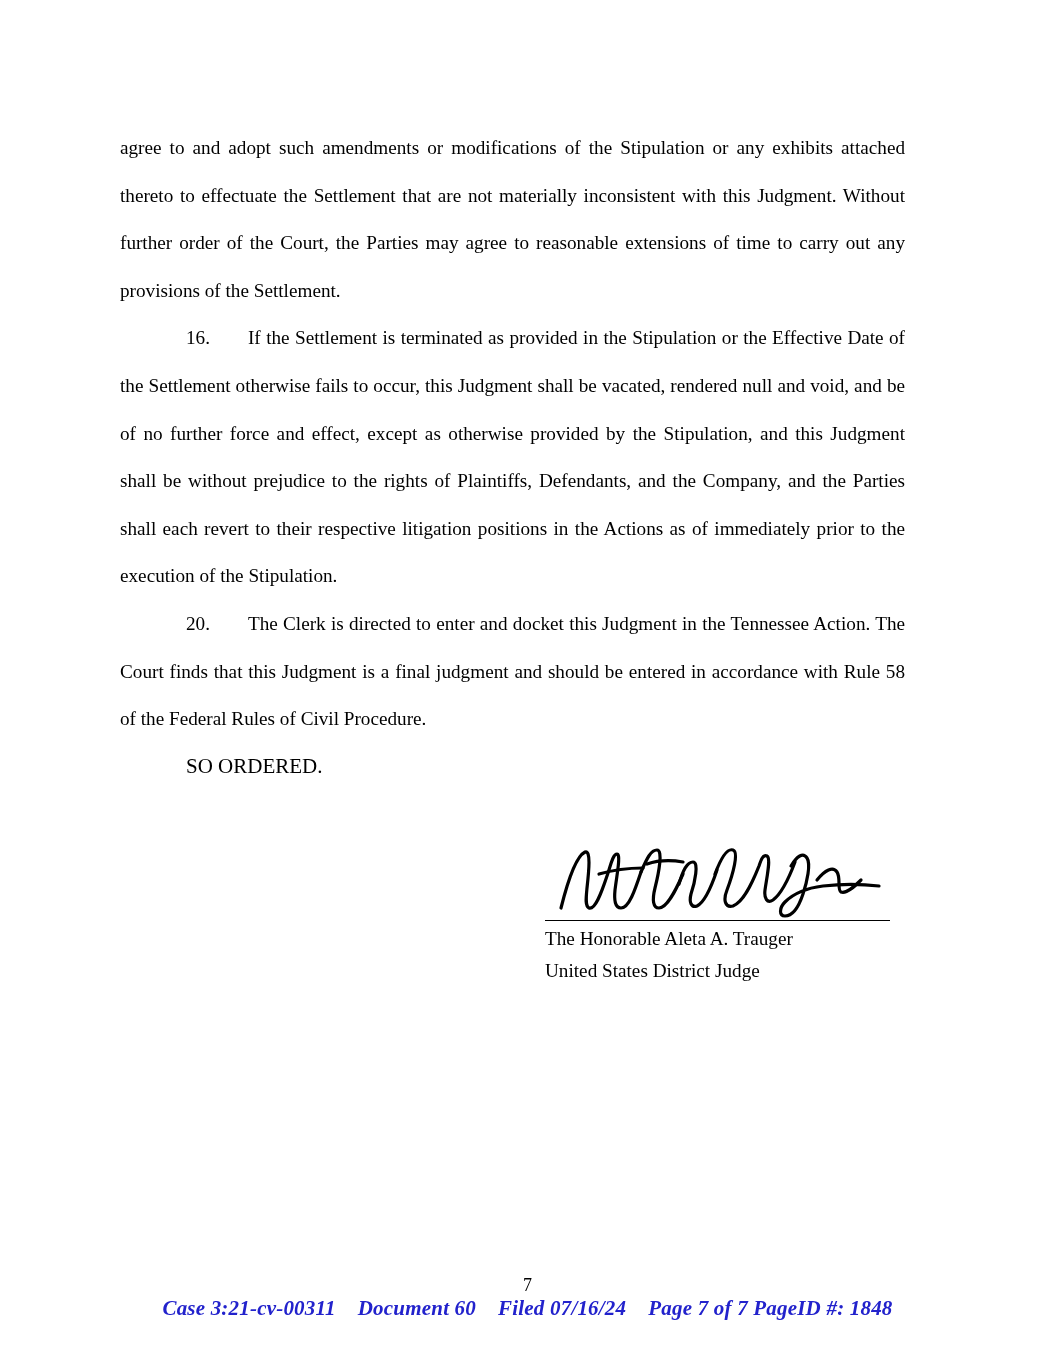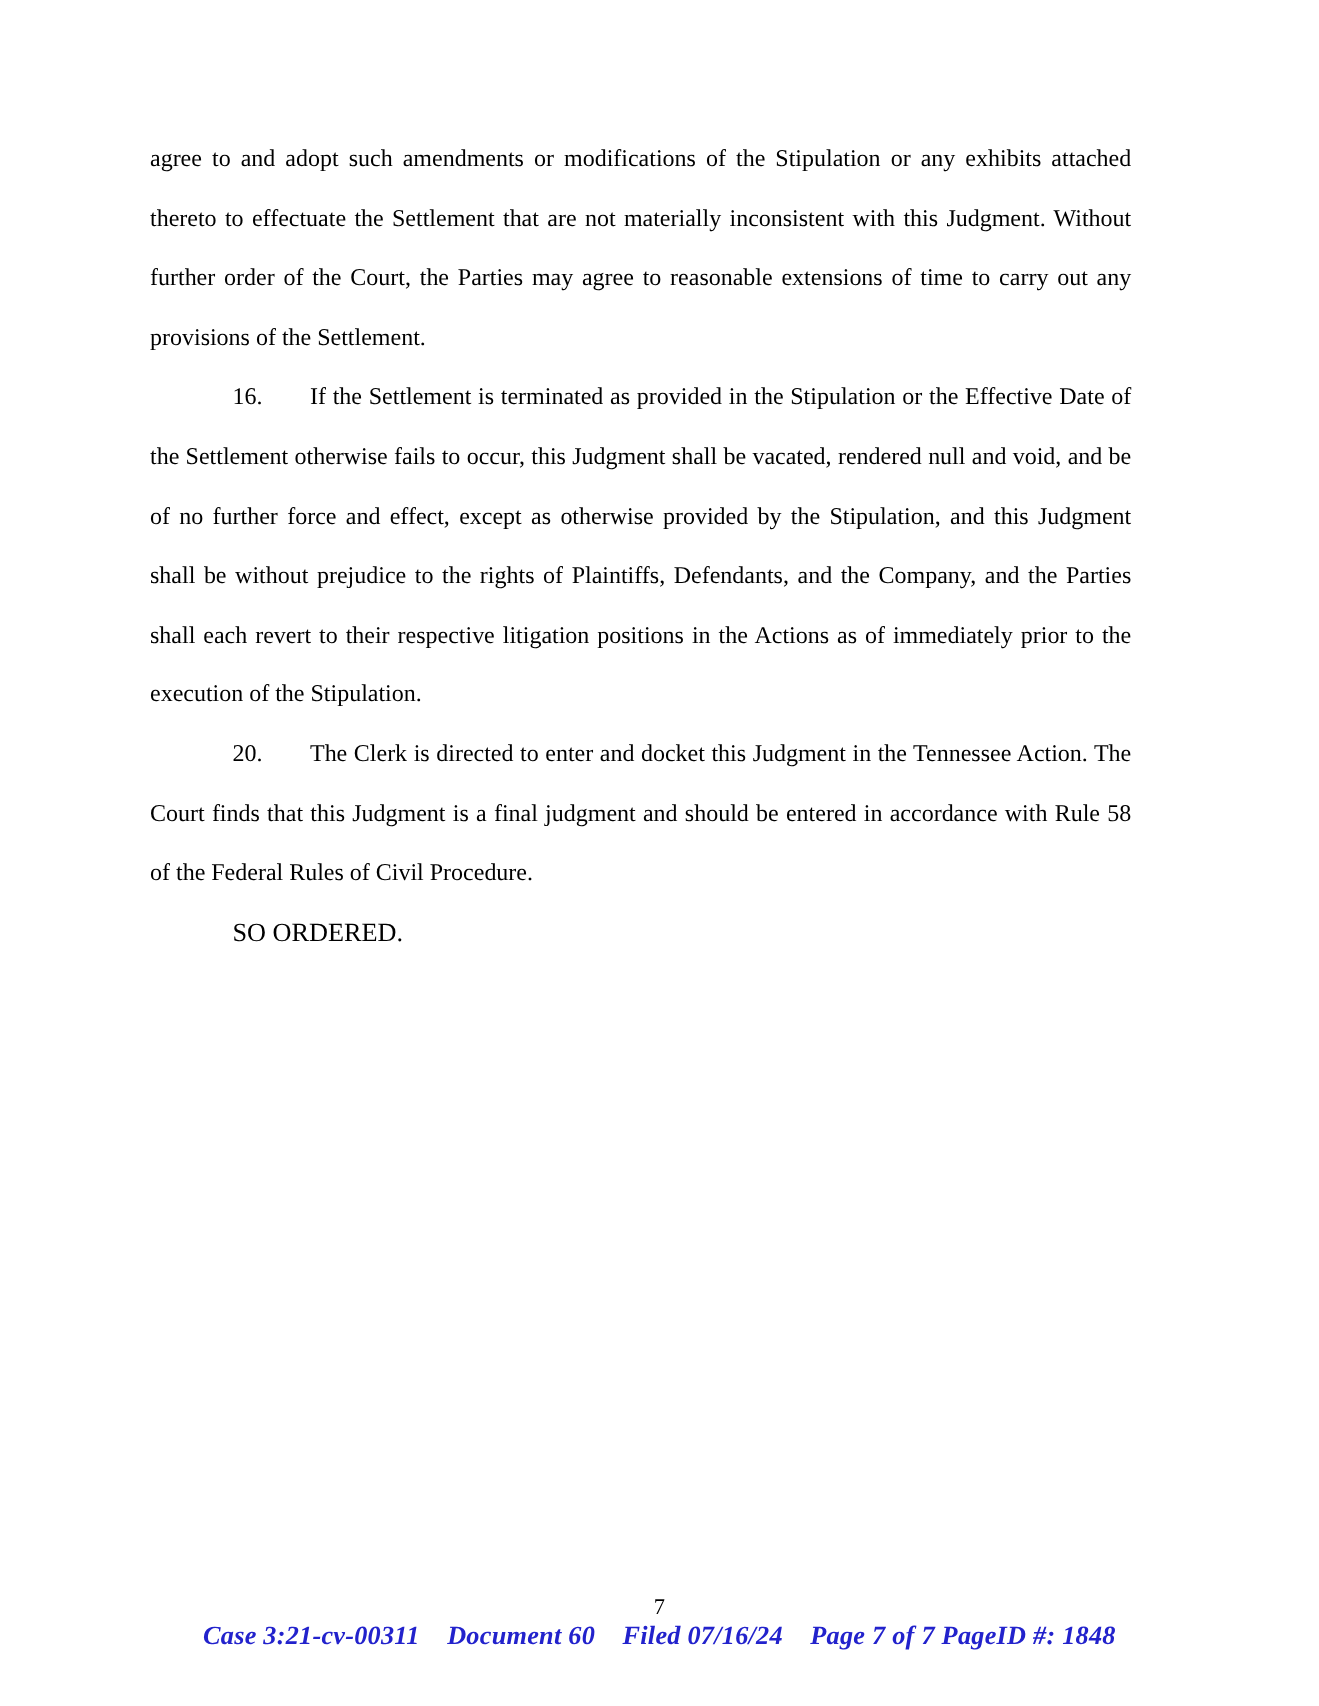--- a/index.html
+++ b/index.html
@@ -19,21 +19,21 @@
     position: relative;
     width: 1055px;
     height: 1365px;
     background: #ffffff;
     box-sizing: border-box;
     overflow: hidden;
   }
   .content {
     position: absolute;
     left: 120px;
-    top: 104px;
+    top: 124px;
     width: 785px;
   }
   p.body-par {
     margin: 0 0 0 0;
     font-size: 19.2px;
     line-height: 47.6px;
     text-align: justify;
     text-justify: inter-word;
     color: #000000;
   }
@@ -115,18 +115,36 @@
 
     <p class="body-par"><span class="indent"></span><span>16.</span><span class="numgap"></span><span>If the Settlement is terminated as provided in the Stipulation or the Effective Date of the Settlement otherwise fails to occur, this Judgment shall be vacated, rendered null and void, and be of no further force and effect, except as otherwise provided by the Stipulation, and this Judgment shall be without prejudice to the rights of Plaintiffs, Defendants, and the Company, and the Parties shall each revert to their respective litigation positions in the Actions as of immediately prior to the execution of the Stipulation.</span></p>
 
 
     <p class="body-par"><span class="indent"></span><span>20.</span><span class="numgap"></span><span>The Clerk is directed to enter and docket this Judgment in the Tennessee Action. The Court finds that this Judgment is a final judgment and should be entered in accordance with Rule 58 of the Federal Rules of Civil Procedure.</span></p>
 
     <p class="so-ordered"><span class="indent"></span><span>SO ORDERED.</span></p>
 
   </div>
 
+  <div class="sig-block">
+    <div class="sig-line">
+      <svg class="sig-scribble" viewBox="0 0 340 80" xmlns="http://www.w3.org/2000/svg">
+        <g fill="none" stroke="#000000" stroke-width="3.2" stroke-linecap="round" stroke-linejoin="round">
+          <path d="M6 68 C14 36, 22 16, 30 12 C36 10, 34 30, 32 48 C31 58, 30 66, 34 68 C40 70, 46 54, 52 36 C56 24, 58 14, 62 14 C66 14, 62 34, 60 50 C59 60, 60 68, 66 68 C74 68, 80 50, 86 32"></path>
+          <path d="M44 34 C58 30, 72 28, 88 28"></path>
+          <path d="M86 32 C92 18, 96 10, 102 10 C108 10, 104 32, 100 48 C97 60, 98 68, 104 68 C112 68, 120 52, 128 34"></path>
+          <path d="M92 24 C104 20, 116 20, 128 22"></path>
+          <path d="M124 44 C128 30, 132 22, 138 22 C144 22, 140 42, 136 54 C134 62, 136 68, 142 66 C150 62, 156 48, 162 30"></path>
+          <path d="M160 34 C166 18, 172 8, 178 10 C184 12, 178 34, 172 50 C168 60, 170 68, 178 66 C188 62, 196 46, 204 26 C206 20, 208 14, 212 16 C216 18, 212 36, 210 50 C209 58, 212 64, 218 60 C226 54, 234 38, 240 22"></path>
+          <path d="M236 26 C242 16, 248 12, 252 18 C256 24, 252 42, 248 54 C244 66, 238 76, 230 76 C224 76, 224 68, 230 62 C238 54, 252 48, 268 46 C286 44, 306 44, 324 46"></path>
+          <path d="M262 40 C270 30, 278 26, 282 32 C286 38, 282 50, 286 52 C292 54, 300 46, 306 40"></path>
+        </g>
+      </svg>
+    </div>
+    <div class="sig-name">The Honorable Aleta A. Trauger</div>
+    <div class="sig-name">United States District Judge</div>
+  </div>
 
   <div class="page-number">7</div>
 
   <div class="footer-stamp"><span>Case 3:21-cv-00311</span><span class="fgap"></span><span>Document 60</span><span class="fgap"></span><span>Filed 07/16/24</span><span class="fgap"></span><span>Page 7 of 7 PageID #: 1848</span></div>
 
 </div>
 
 </body></html>

